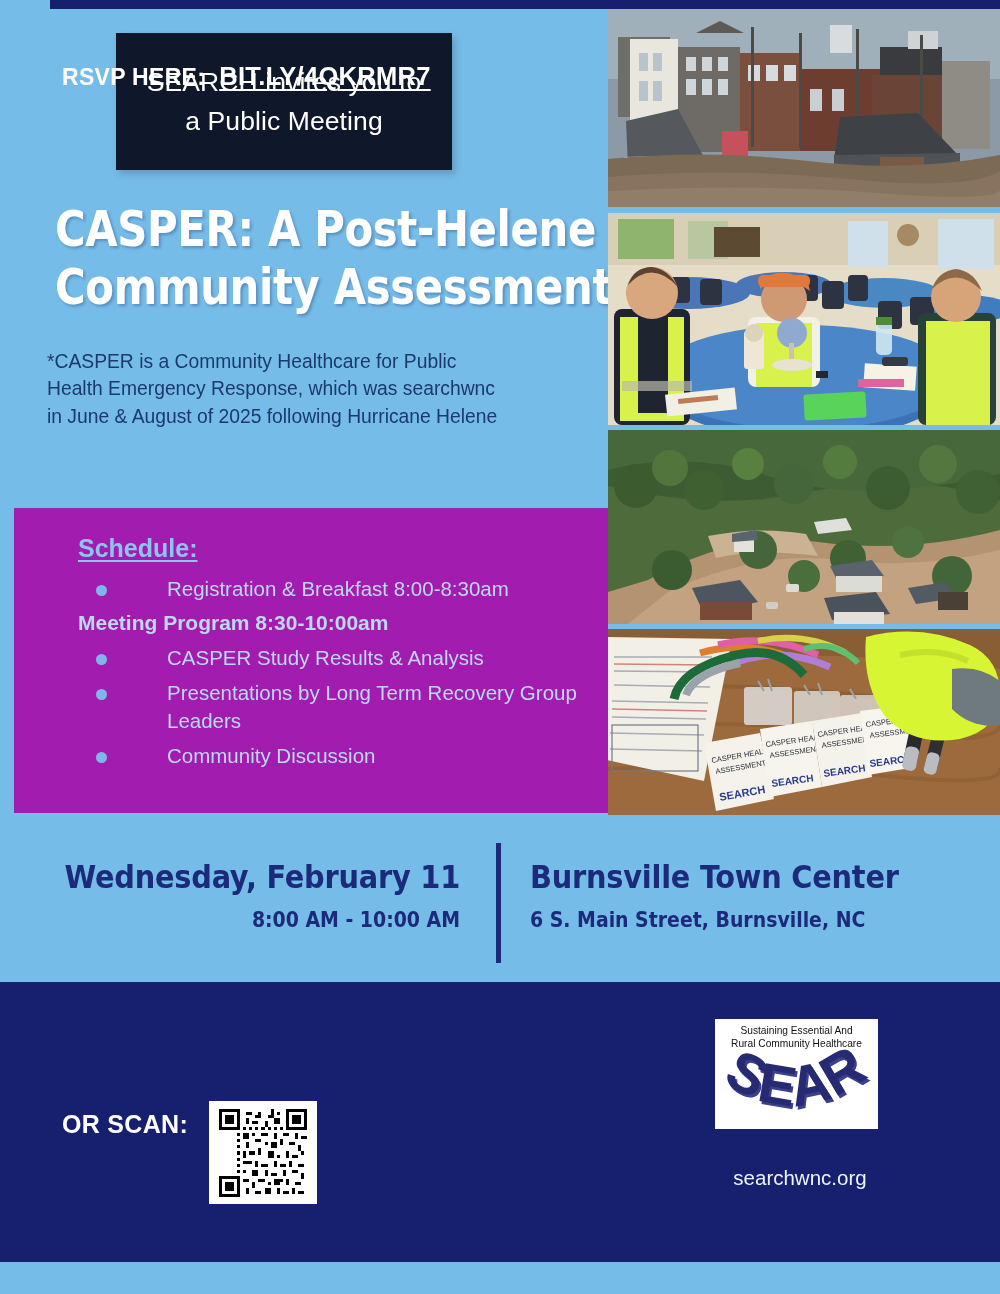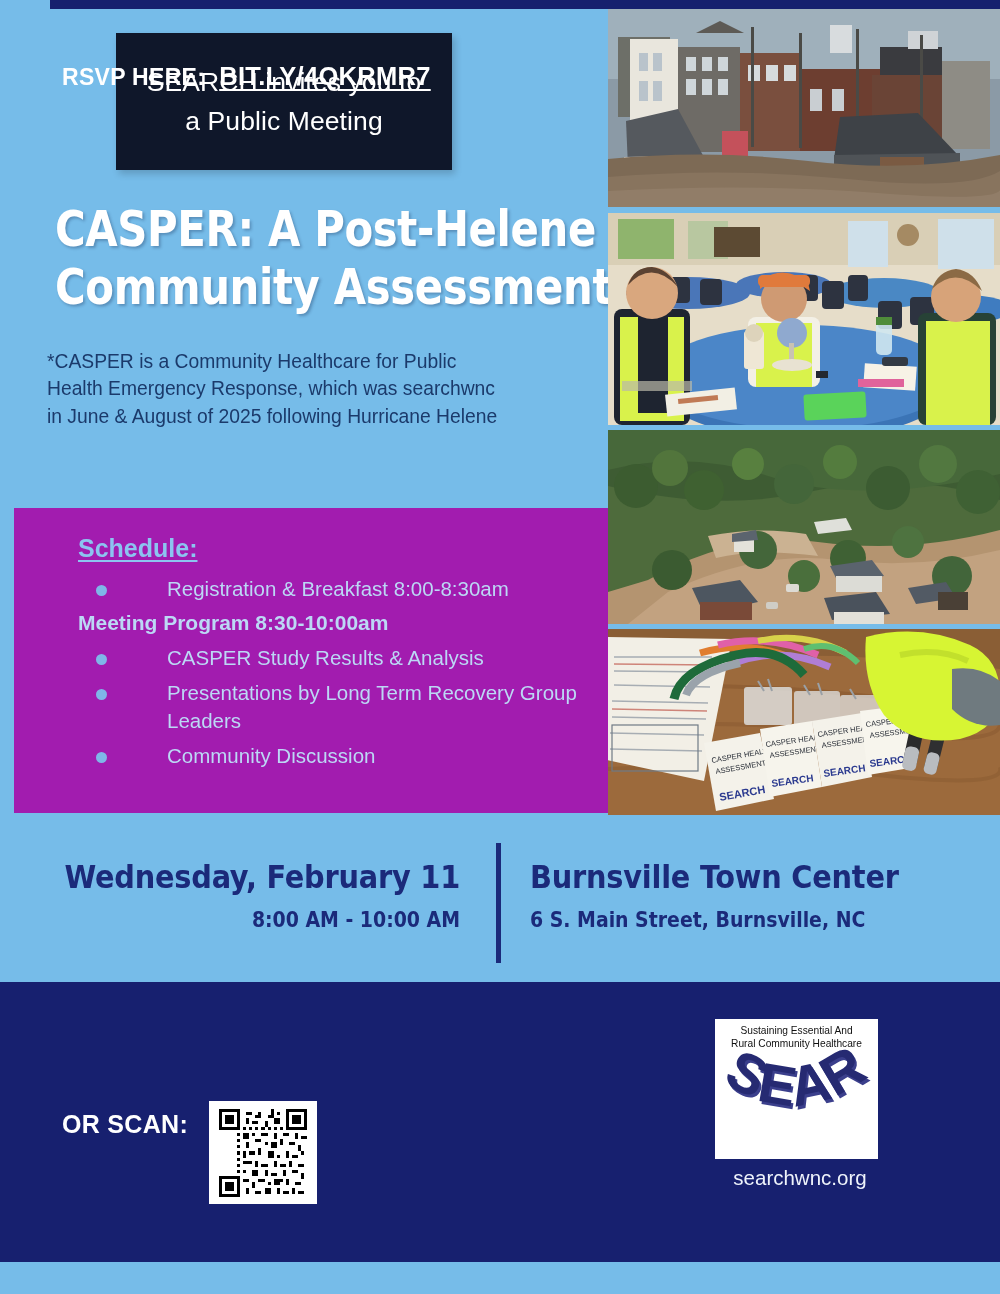--- a/index.html
+++ b/index.html
@@ -157,21 +157,21 @@
     position: absolute; left: 209px; top: 1101px;
     width: 108px; height: 103px;
     background: #ffffff;
     display: flex; align-items: center; justify-content: center;
   }
   .qr-wrap svg { display: block; }
 
   
   .logo-box {
     position: absolute; left: 715px; top: 1019px;
-    width: 163px; height: 140px;
+    width: 163px; height: 110px;
     background: #ffffff;
     overflow: hidden;
   }
   .logo-tag {
     position: absolute; left: 0; top: 6px; width: 163px;
     text-align: center;
     color: #111111;
     font-size: 10.2px;
     line-height: 1.25;
     font-weight: 400;

